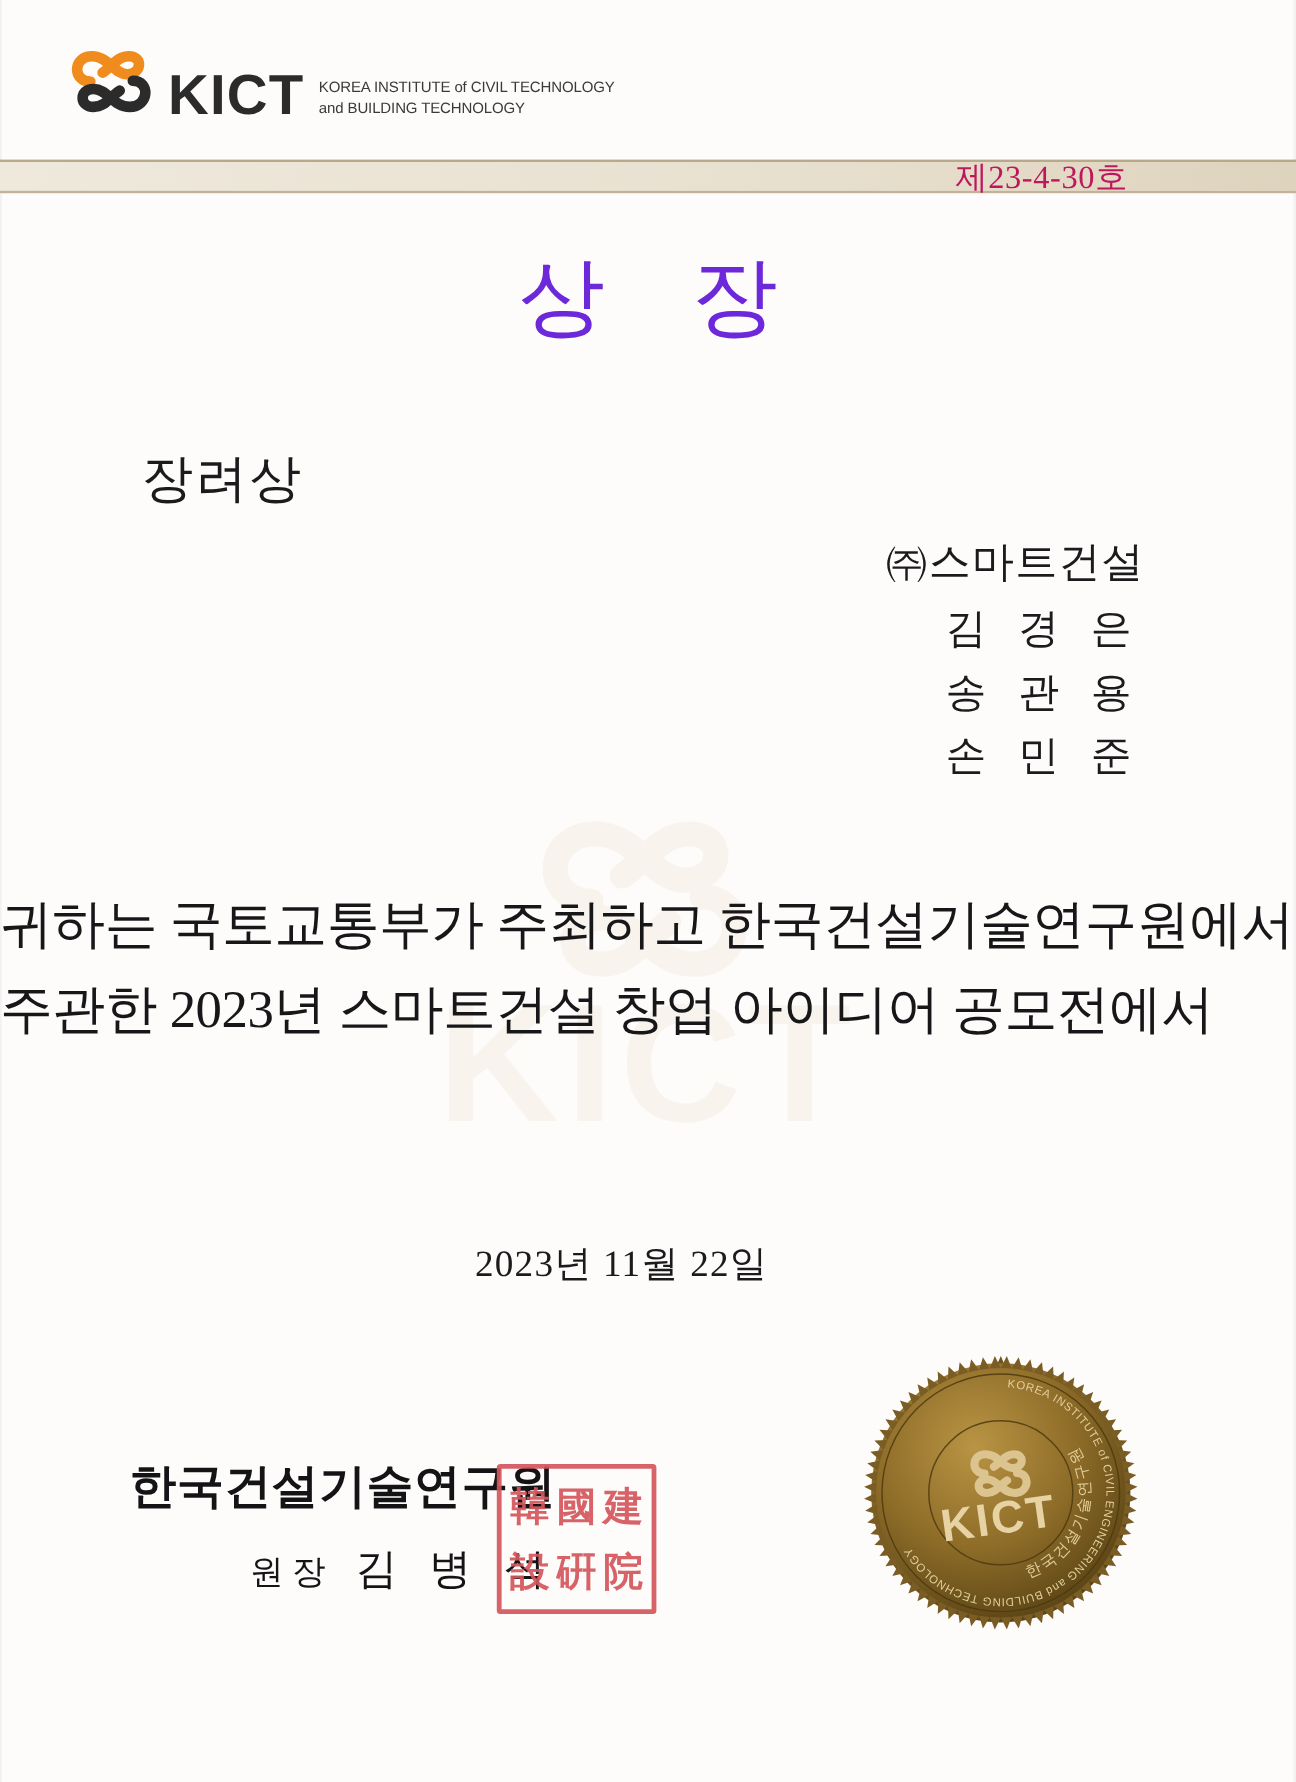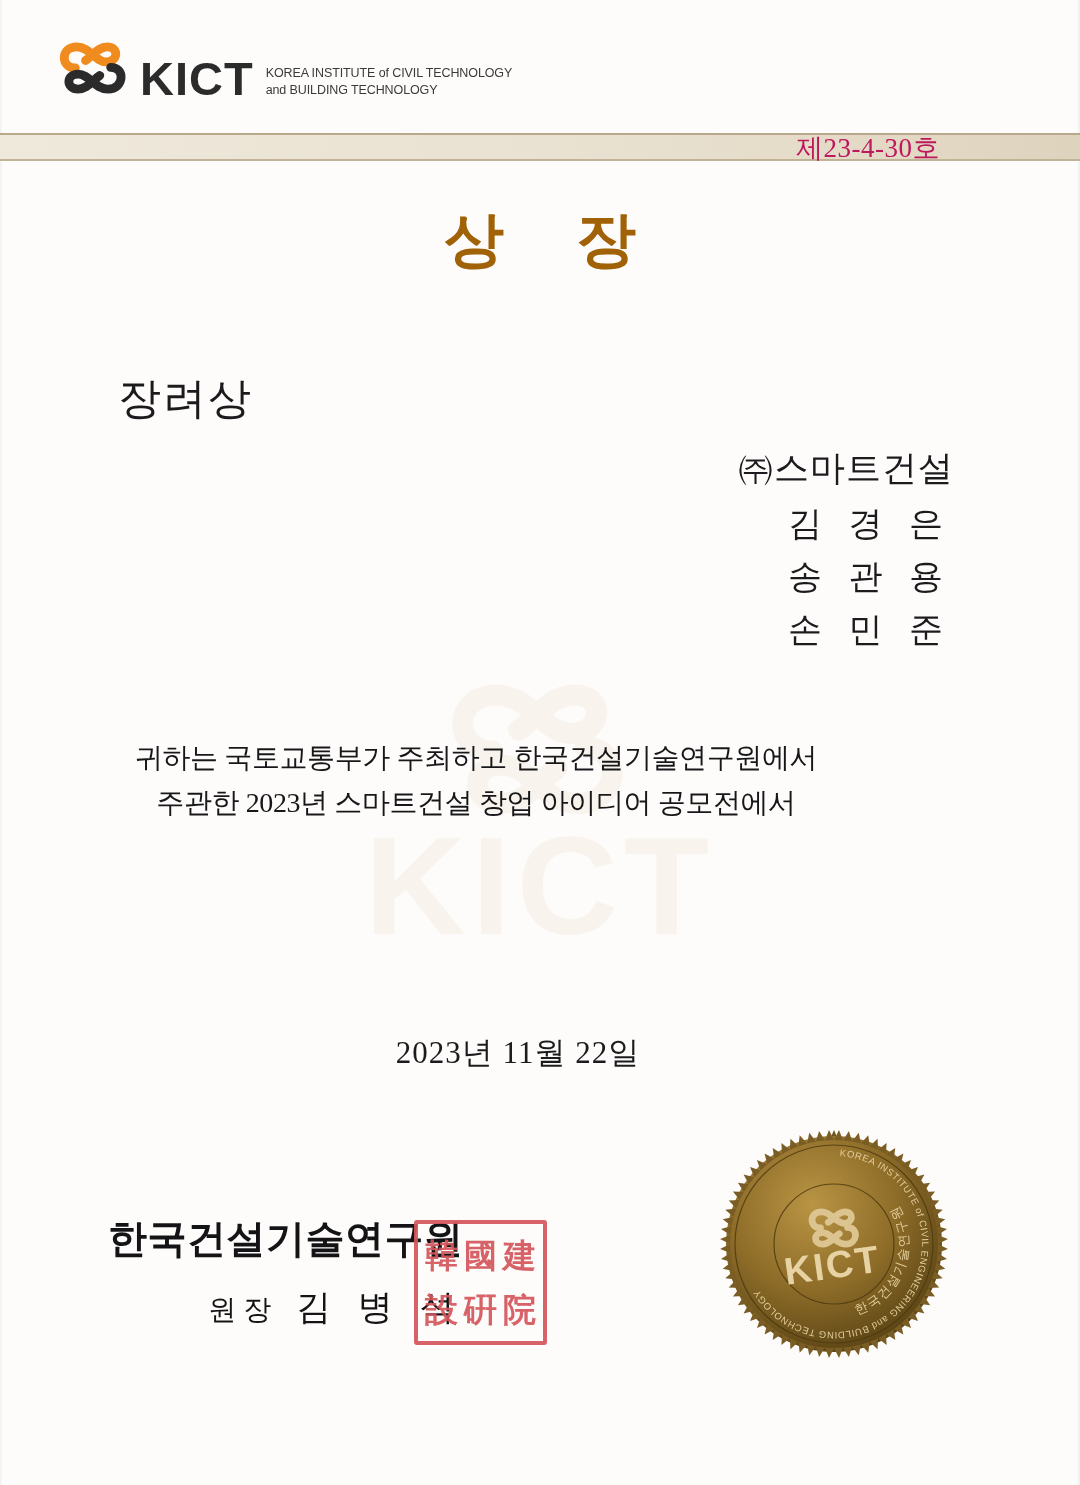--- a/index.html
+++ b/index.html
@@ -123,25 +123,25 @@
     margin-top: -12px;
   }
 
   
   .title {
     position: absolute;
     left: 0;
     top: 200px;
     width: 1080px;
     text-align: center;
-    font-size: 60px;
+    font-size: 72px;
     letter-spacing: 72px;
     text-indent: 72px;
-    color: #a16207;
-    font-weight: 700;
+    color: #6d28d9;
+    font-weight: 400;
   }
   .award-grade {
     position: absolute;
     left: 118px;
     top: 370px;
     font-size: 43px;
     letter-spacing: 2px;
     color: #1b1b1d;
   }
   .recipients {
@@ -163,21 +163,21 @@
     margin-bottom: 7px;
     white-space: nowrap;
     padding-right: 2px;
   }
   .citation {
     position: absolute;
     left: 0;
     top: 735px;
     width: 952px;
     text-align: center;
-    font-size: 28px;
+    font-size: 44px;
     line-height: 1.62;
     color: #17171a;
     letter-spacing: -0.4px;
   }
   .citation .line { white-space: nowrap; }
   .date {
     position: absolute;
     left: 0;
     top: 1032px;
     width: 1036px;

